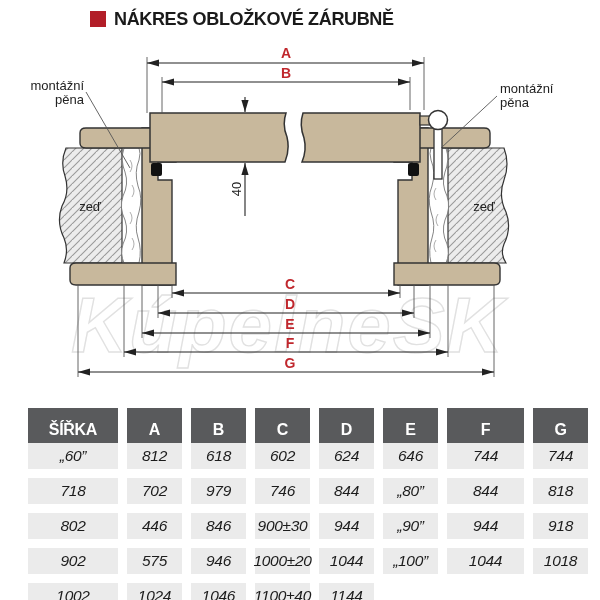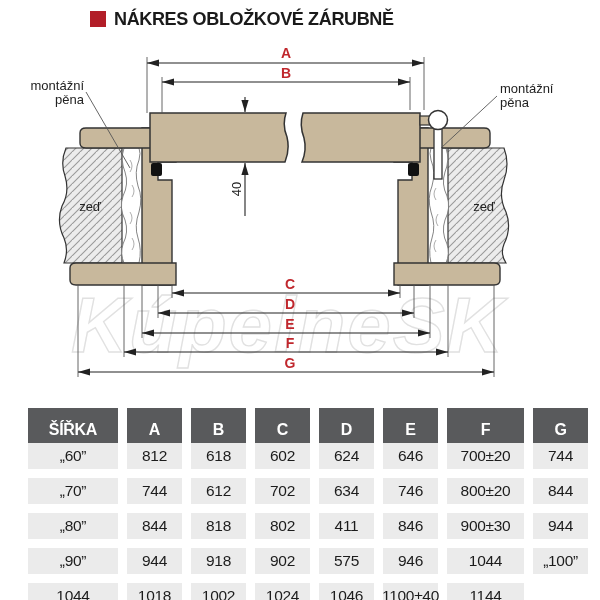--- a/index.html
+++ b/index.html
@@ -23,21 +23,21 @@
 
   
   .dim-table { position:absolute; left:28px; top:408px;
                display:grid; grid-template-columns:90px 55px 55px 55px 55px 55px 77px 55px;
                grid-auto-rows:26px; gap:9px; }
   .th { background:#595a5c; color:#fff; font-weight:bold; font-size:16px;
         display:flex; align-items:center; justify-content:center;
         height:44px; letter-spacing:-0.3px; }
   .hrow { height:44px; }
   .td { background:#ebebeb; color:#1c1c1c; font-size:15.5px;
-        display:flex; align-items:center; justify-content:center; letter-spacing:-0.3px; }
+        display:flex; align-items:center; justify-content:center; letter-spacing:-0.3px;font-style:italic; }
 </style>
 </head>
 <body>
 
 <div class="page">
 
   <div class="title-bar">
     <span class="title-square"></span>
     <span class="title-text">NÁKRES OBLOŽKOVÉ ZÁRUBNĚ</span>
   </div>
@@ -144,47 +144,45 @@
     <div class="th hrow">E</div>
     <div class="th hrow">F</div>
     <div class="th hrow">G</div>
 
     <div class="td">„60”</div>
     <div class="td">812</div>
     <div class="td">618</div>
     <div class="td">602</div>
     <div class="td">624</div>
     <div class="td">646</div>
-    <div class="td">700±20</div>
     <div class="td">744</div>
 
-    <div class="td">„70”</div>
     <div class="td">744</div>
-    <div class="td">612</div>
+    <div class="td">718</div>
     <div class="td">702</div>
-    <div class="td">634</div>
+    <div class="td">979</div>
     <div class="td">746</div>
-    <div class="td">800±20</div>
     <div class="td">844</div>
 
     <div class="td">„80”</div>
     <div class="td">844</div>
     <div class="td">818</div>
     <div class="td">802</div>
-    <div class="td">411</div>
+    <div class="td">446</div>
     <div class="td">846</div>
     <div class="td">900±30</div>
     <div class="td">944</div>
 
     <div class="td">„90”</div>
     <div class="td">944</div>
     <div class="td">918</div>
     <div class="td">902</div>
     <div class="td">575</div>
     <div class="td">946</div>
+    <div class="td">1000±20</div>
     <div class="td">1044</div>
 
     <div class="td">„100”</div>
     <div class="td">1044</div>
     <div class="td">1018</div>
     <div class="td">1002</div>
     <div class="td">1024</div>
     <div class="td">1046</div>
     <div class="td">1100±40</div>
     <div class="td">1144</div>

